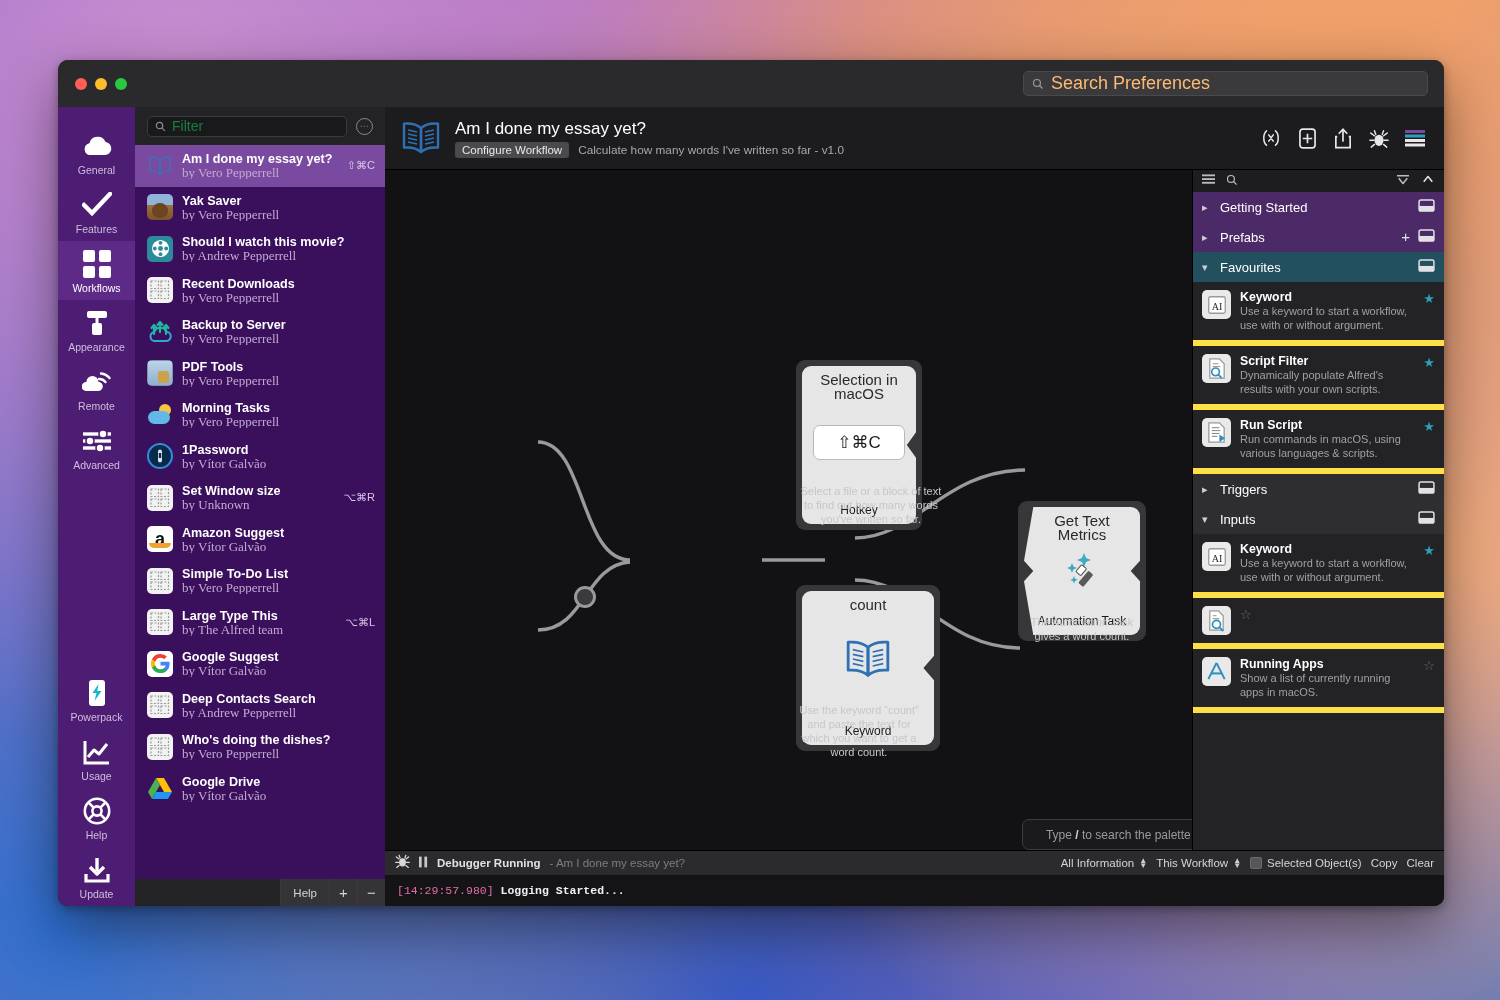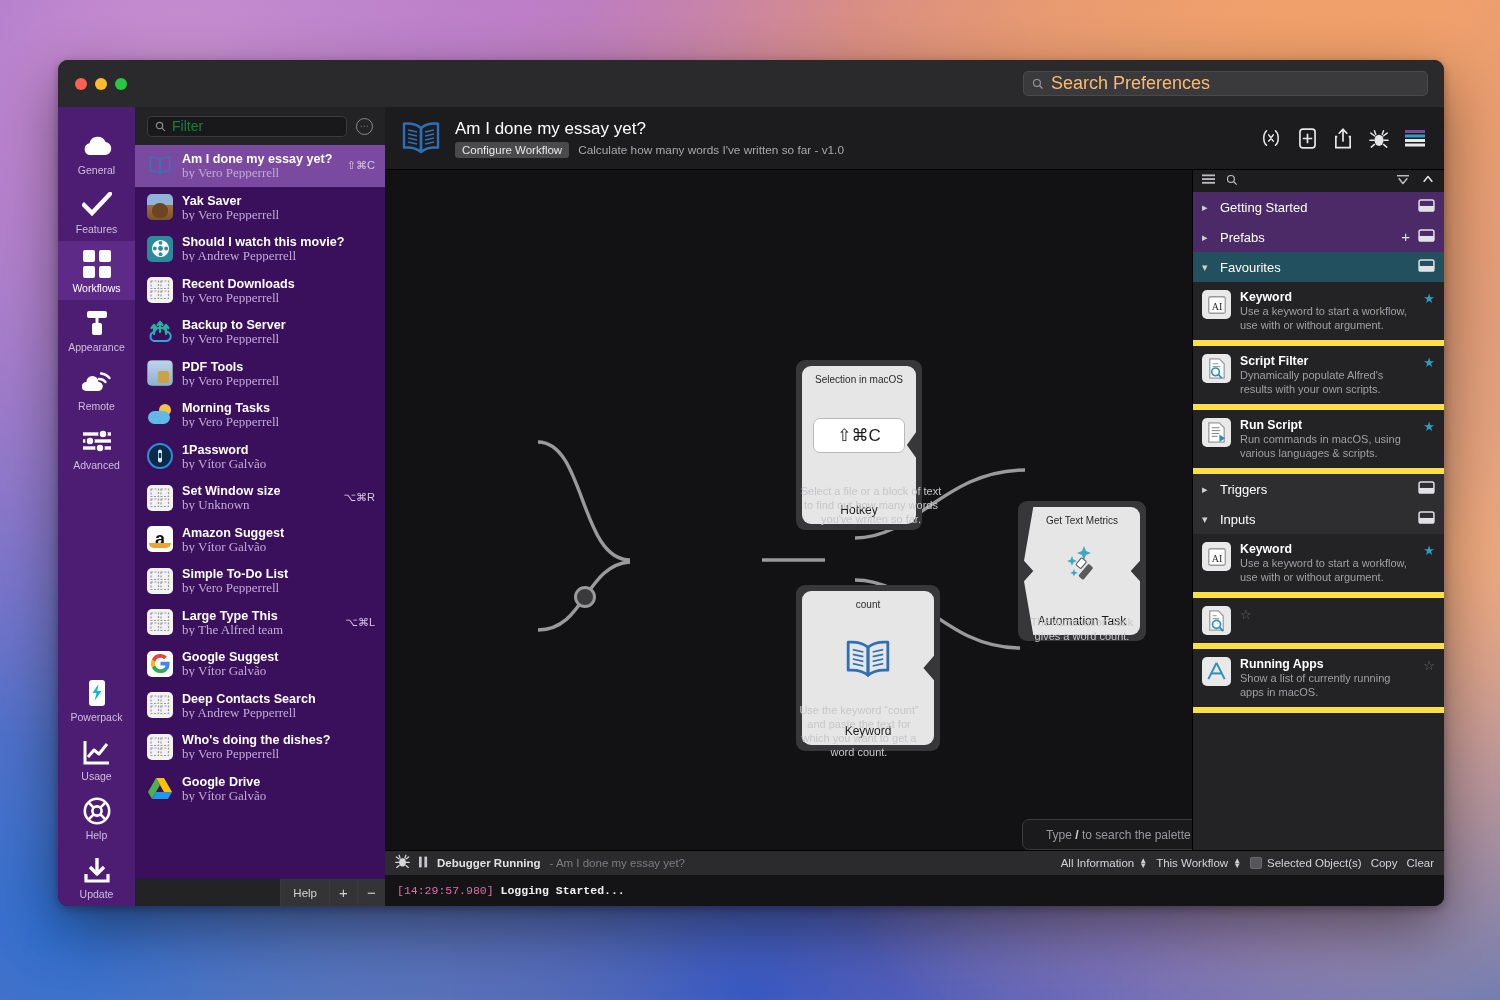--- a/index.html
+++ b/index.html
@@ -98,21 +98,21 @@
   .canvas-row { flex:1; display:flex; min-height:0; }
   .canvas { flex:1; position:relative; background:#121214; overflow:hidden; min-width:0; }
 
   
   .node { position:absolute; background:#37373a; border-radius:9px; padding:6px; }
   .node .card {
     background:#e6e6e6; border-radius:9px; width:100%;
     display:flex; flex-direction:column; align-items:center; justify-content:space-between;
     padding:7px 6px;
   }
-  .node .ctitle { font-size:10px; color:#2a2a2a; text-align:center; line-height:14px;}
+  .node .ctitle { font-size:15px; color:#2a2a2a; text-align:center; line-height:14px;}
   .node .ctype  { font-size:12px; color:#1a1a1a; text-align:center; line-height:14px;margin-top:19px;}
   .node .cmid { flex:1; display:flex; align-items:center; justify-content:center; }
   .node .cnote { font-size:11px; color:#c7c7ca; text-align:center; line-height:14px; padding:6px 3px 2px; }
 
   .hotkeybox { background:#fff; border:1px solid #b9b9b9; border-radius:7px; font-size:17px; color:#1a1a1a;
                padding:6px 0; width:92px; text-align:center; }
 
   .palette-hint {
     position:absolute; left:637px; top:649px; width:300px; height:31px;
     border:1px solid #3c3c3f; border-radius:7px; background:#1a1a1c;

